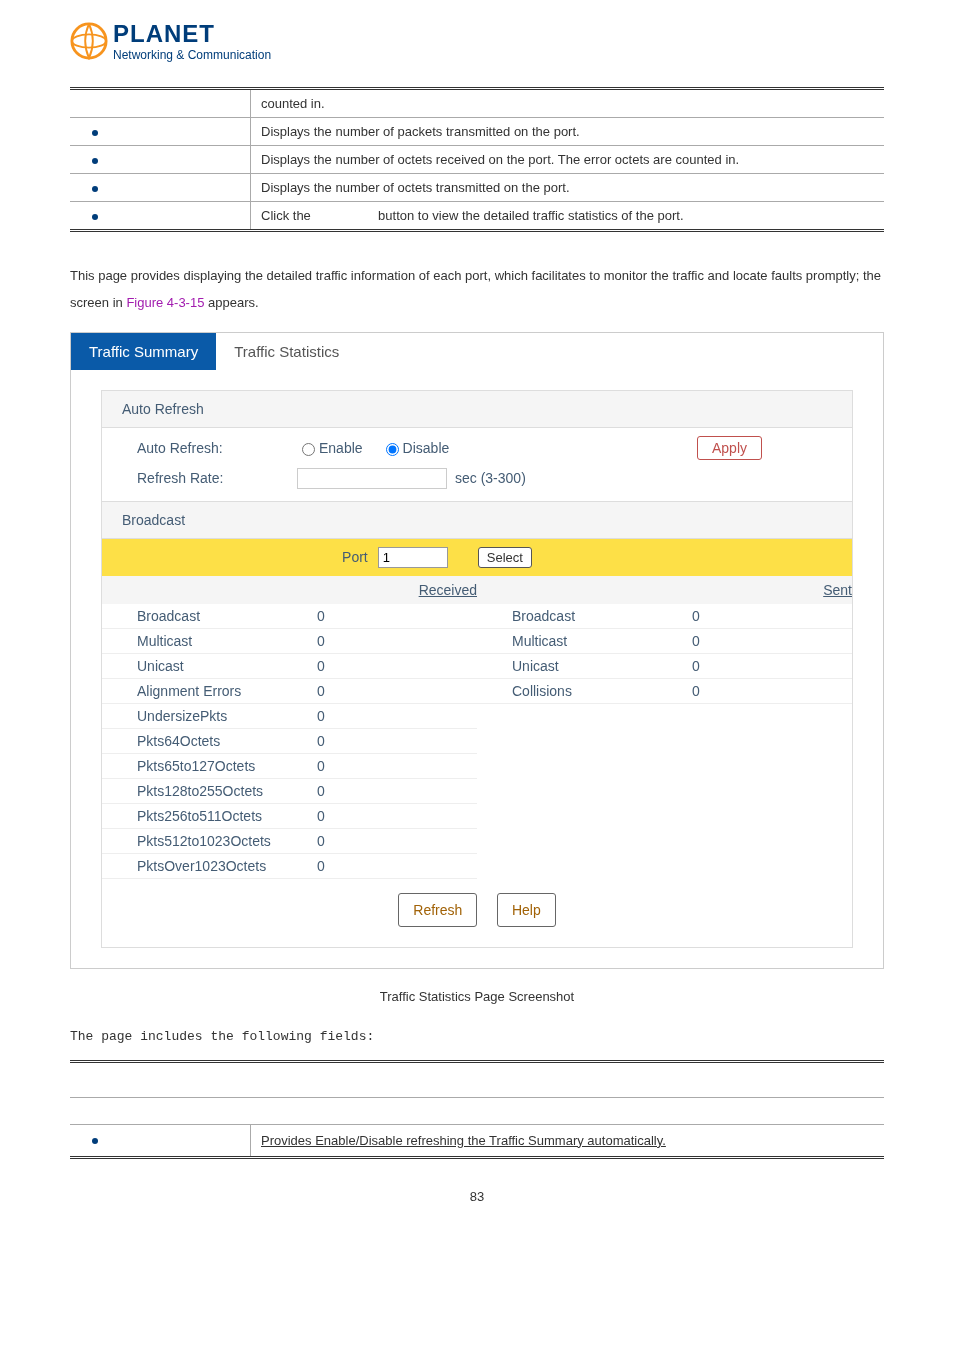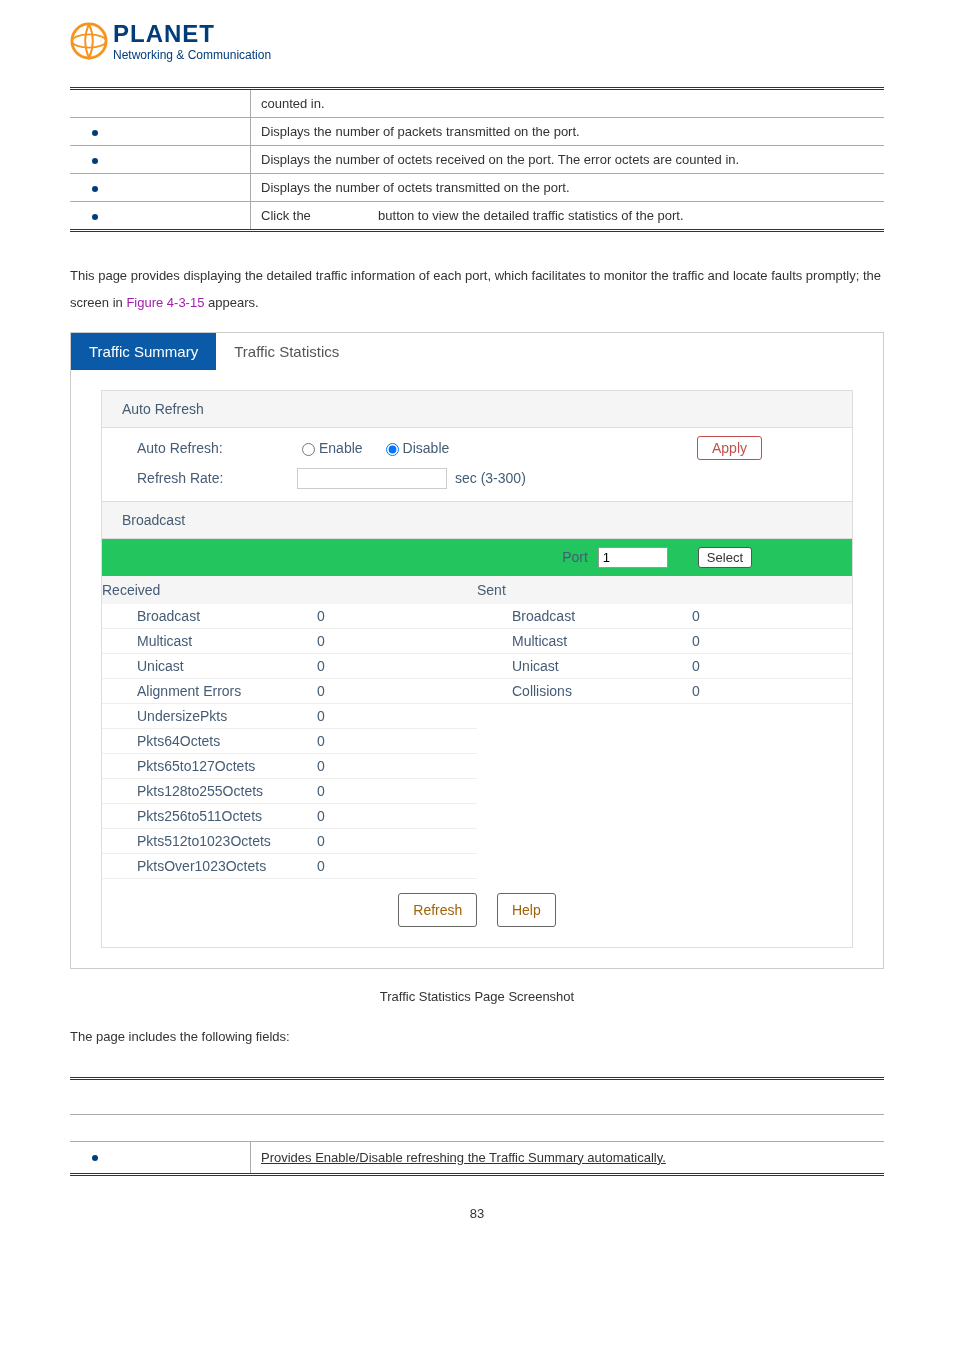--- a/index.html
+++ b/index.html
@@ -146,23 +146,23 @@
   }
   .refresh-input {
     width: 140px;
     border: 1px solid #ccc;
     padding: 2px 4px;
     font-size: 13px;
     margin-right: 8px;
   }
   .port-row {
     display: flex;
-    justify-content: flex-end;
+    justify-content: center;
     padding: 8px 100px 8px 20px;
-    background: #22c55e;
+    background: #fde047;
     align-items: center;
   }
   .port-row .plabel {
     color: #445c74;
     font-size: 14px;
     margin-right: 10px;
   }
   .port-row input {
     width: 60px;
     border: 1px solid #999;
@@ -179,22 +179,23 @@
     font-size: 13px;
   }
   .stats-head {
     display: flex;
     background: #f5f5f5;
     color: #445c74;
     font-size: 14px;
   }
   .stats-head > div {
     flex: 1;
-    text-align: left;
+    text-align: right;
     padding: 6px 0;
+    text-decoration: underline;
   }
   .stats-body {
     display: flex;
     background: #fff;
   }
   .stats-col {
     flex: 1;
   }
   .st-row {
     display: flex;
@@ -224,21 +225,22 @@
     color: #a16207;
     font-size: 14px;
   }
   .caption {
     text-align: center;
     font-size: 13px;
     margin: 20px 0;
   }
   .fields-intro {
     font-size: 13px;
-    margin: 25px 0 33px 0;
+    margin: 25px 0 16px 0;
+    font-family: Liberation Mono, monospace;
   }
   table.fields {
     width: 100%;
     border-collapse: collapse;
     border-top: 3px double #333;
     border-bottom: 3px double #333;
   }
   table.fields td {
     border: 1px solid #aaa;
     padding: 8px 10px;

